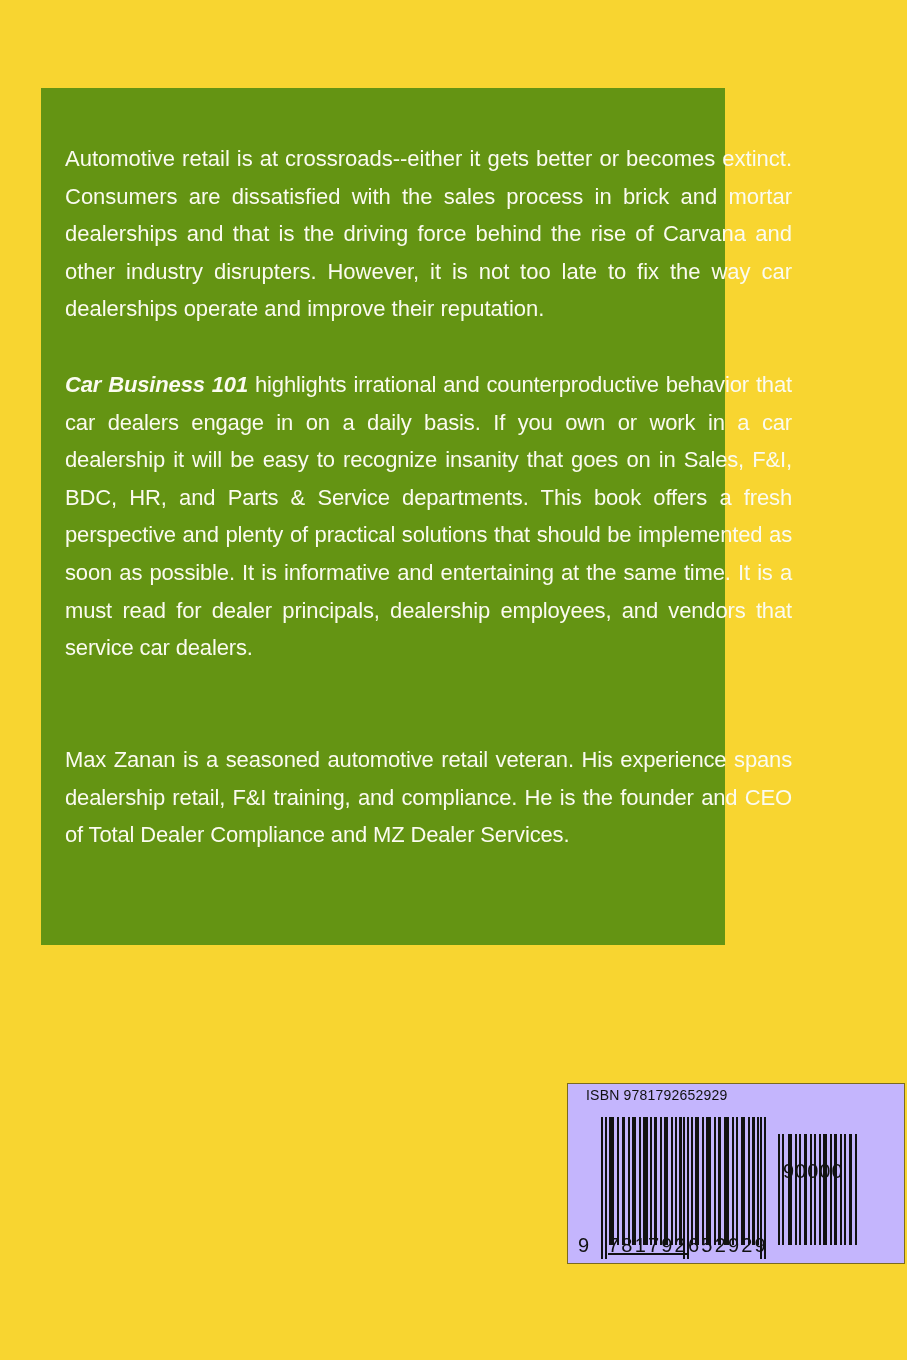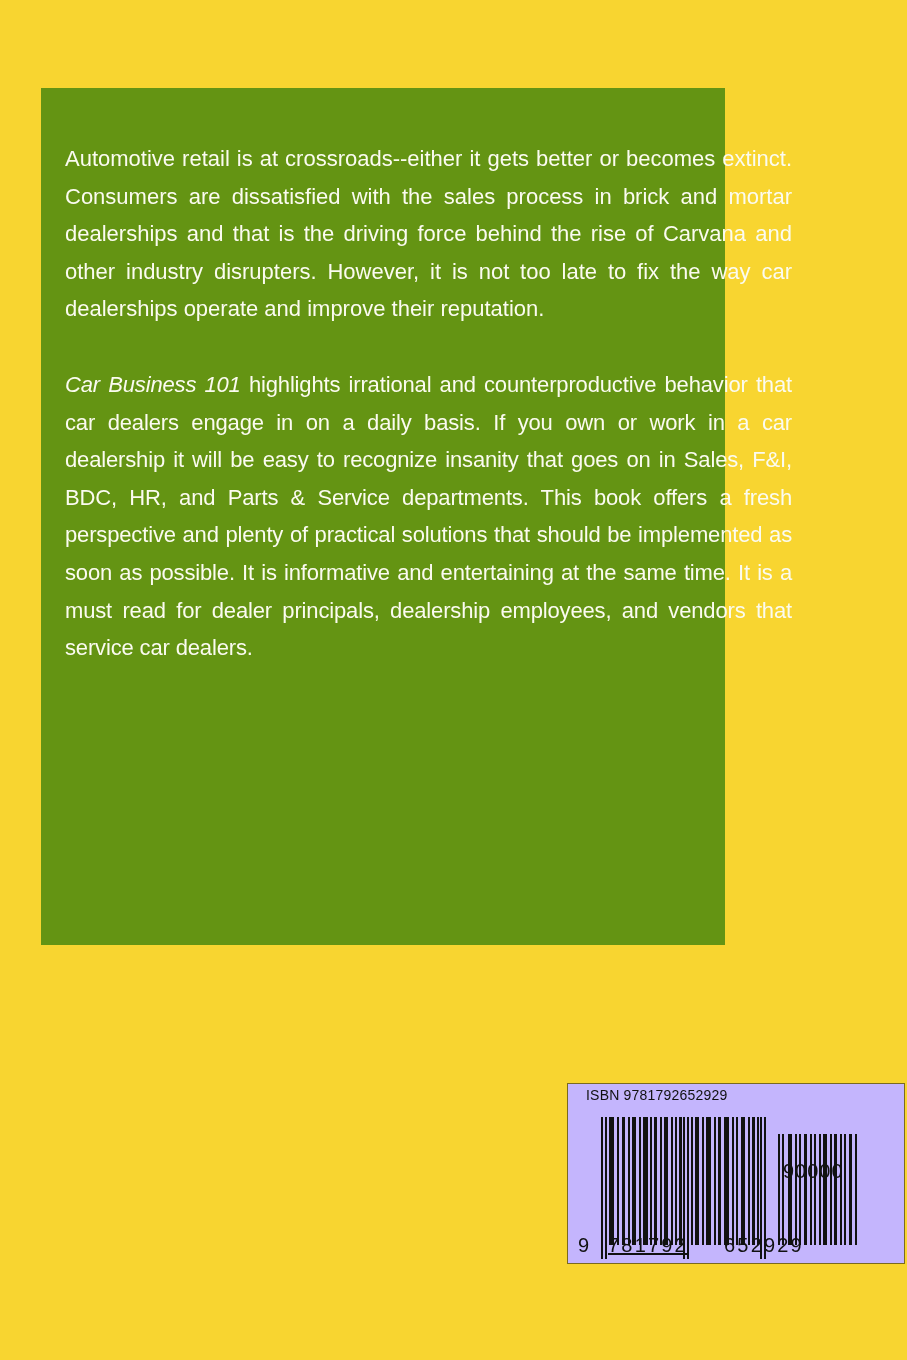--- a/index.html
+++ b/index.html
@@ -19,21 +19,21 @@
     font-size:22px;
     line-height:37.6px;
     text-align:justify;
     margin:0;
   }
   .p1 { top:52px; }
   .p2 { top:278px; }
   .p3 { top:653px; }
   .p2, .p3 { letter-spacing:-0.15px; }
   .p3 { font-stretch:condensed; }
-  .bi { font-weight:normal; font-style:italic; }
+  .bi { font-weight:bold; font-style:italic; }
   .barcode-box {
     position:absolute; left:567px; top:1083px; width:338px; height:181px;
     background:#c4b5fd; border:1px solid #7a6a20; box-sizing:border-box;
   }
   .isbn-label {
     position:absolute; left:18px; top:3px; font-size:14px; color:#111;
     letter-spacing:0.2px;
   }
   .addon-label {
     position:absolute; left:215px; top:28px; font-size:20px; color:#111;
@@ -45,20 +45,21 @@
   }
   .ean-digits span { position:absolute; white-space:nowrap; letter-spacing:2.2px; }
   svg.bars { position:absolute; left:0; top:0; }
 </style>
 </head>
 <body>
 
 <div class="panel">
   <p class="para p1"><span>Automotive retail is at crossroads--either it gets better or becomes extinct.  Consumers are dissatisfied with the sales process in brick and mortar dealerships and that is the driving force behind the rise of Carvana and other industry disrupters.  However, it is not too late to fix the way car dealerships operate and improve their reputation.</span></p>
   <p class="para p2"><span class="bi">Car Business 101</span><span> highlights irrational and counterproductive behavior that car dealers engage in on a daily basis.  If you own or work in a car dealership it will be easy to recognize insanity that goes on in Sales, F&amp;I, BDC, HR, and Parts &amp; Service departments.  This book offers a fresh perspective and plenty of practical solutions that should be implemented as soon as possible.  It is informative and entertaining at the same time.  It is a must read for dealer principals, dealership employees, and vendors that service car dealers.</span></p>
+  <p class="para p3"><span>Max Zanan is a seasoned automotive retail veteran.  His experience spans dealership retail, F&amp;I training, and compliance.  He is the founder and CEO of Total Dealer Compliance and MZ Dealer Services.</span></p>
 </div>
 
 <div class="barcode-box">
   <div class="isbn-label">ISBN 9781792652929</div>
   <div class="addon-label">90000</div>
   <svg class="bars" width="300" height="179">
     <g fill="#111">
 
       <rect x="33" y="33" width="2" height="142"></rect>
       <rect x="37" y="33" width="2" height="142"></rect>
@@ -112,15 +113,15 @@
       <rect x="266" y="50" width="3" height="111"></rect>
       <rect x="272" y="50" width="2" height="111"></rect>
       <rect x="276" y="50" width="2" height="111"></rect>
       <rect x="281" y="50" width="3" height="111"></rect>
       <rect x="287" y="50" width="2" height="111"></rect>
     </g>
   </svg>
   <div class="ean-digits">
     <span style="left:0;">9</span>
     <span style="left:30px;text-decoration:underline;">781792</span>
-    <span style="left:110px;padding-left:36px;">652929</span>
+    <span style="left:110px;">652929</span>
   </div>
 </div>
 
 </body></html>

